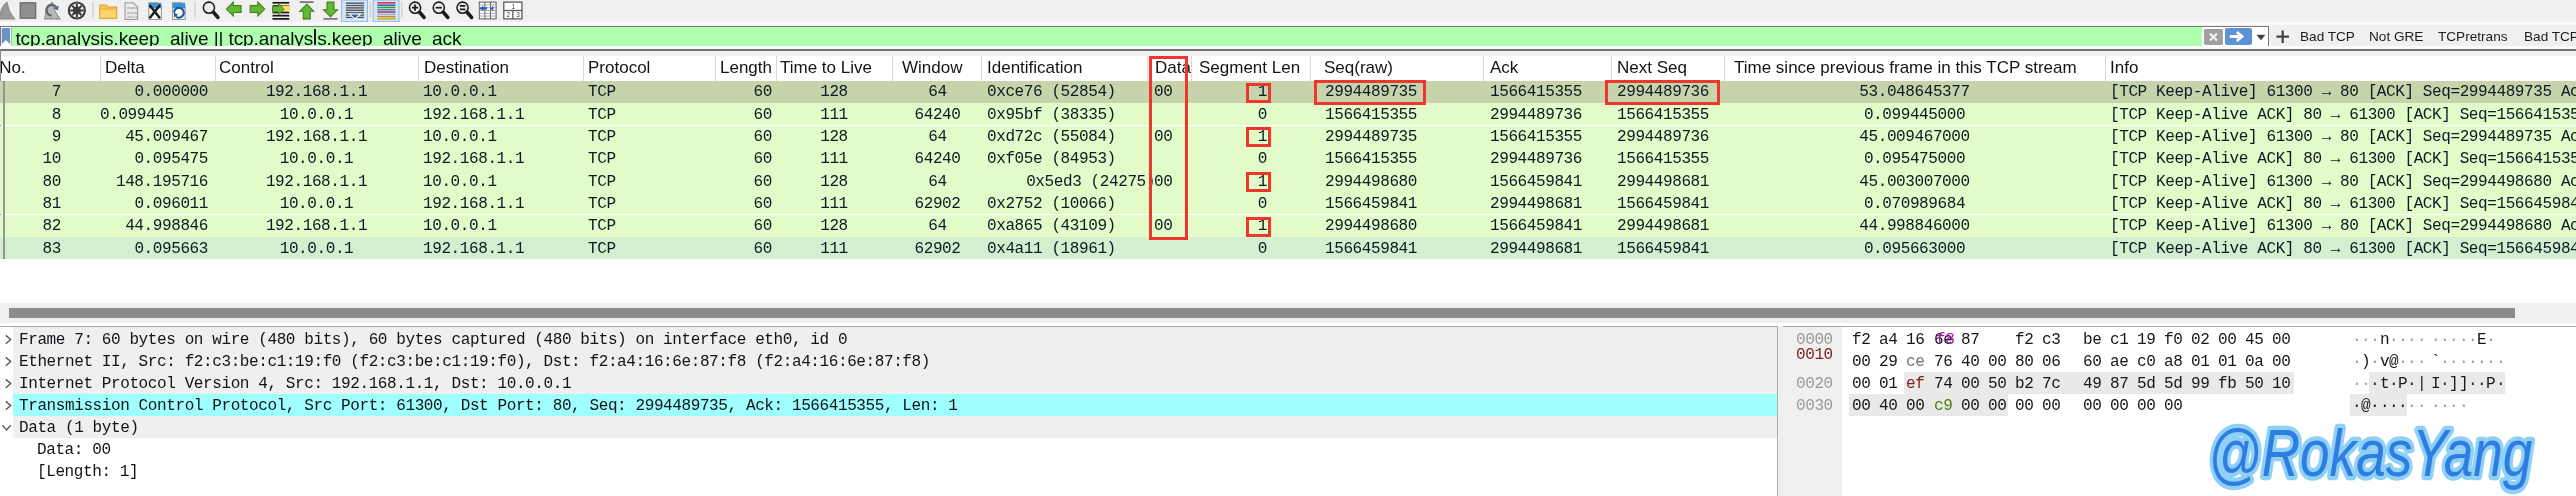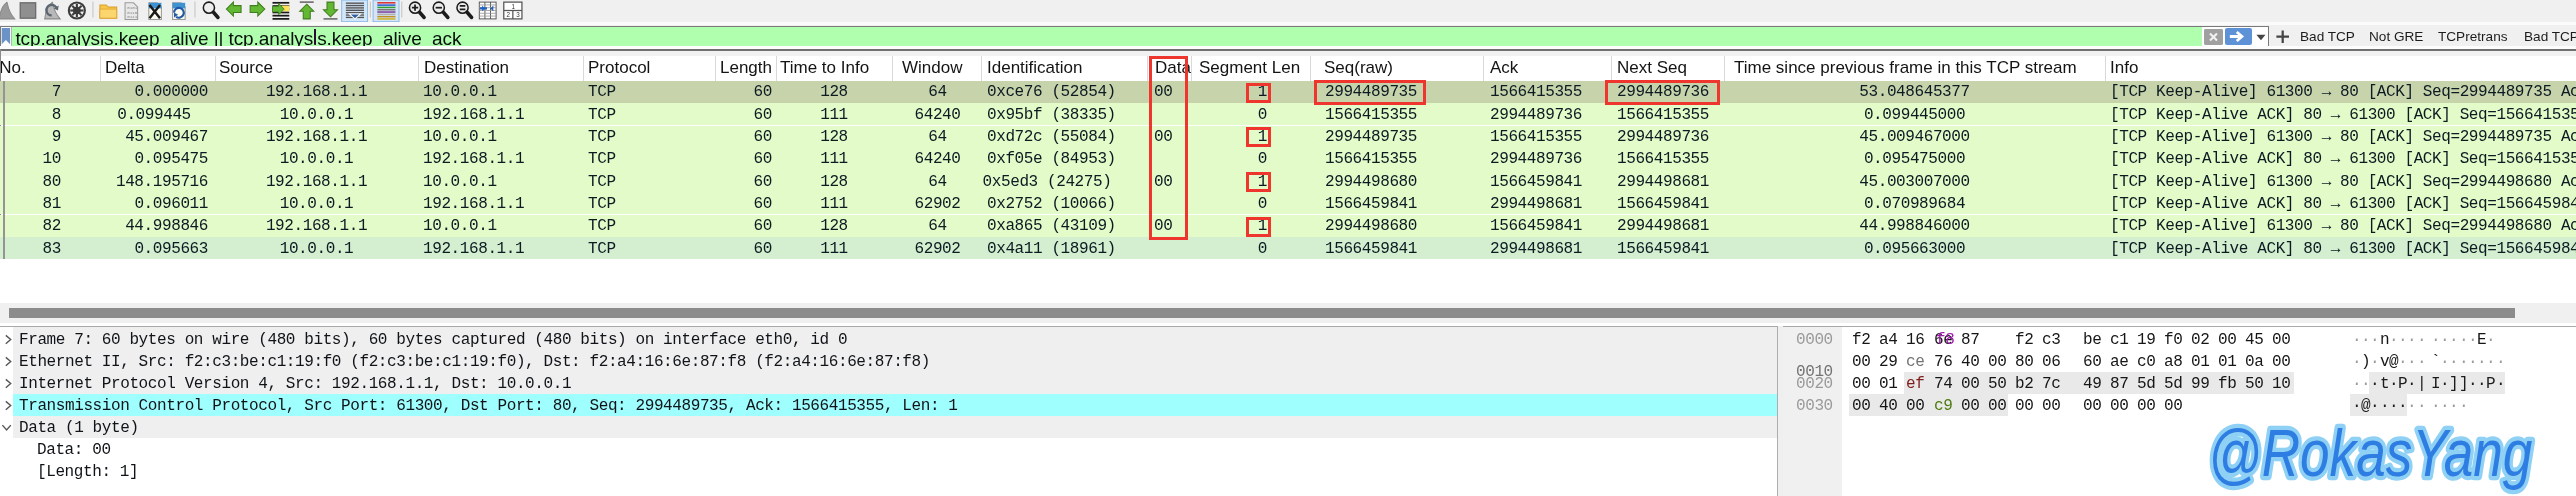--- a/index.html
+++ b/index.html
@@ -155,25 +155,25 @@
 <div class="a" style="left:981px;top:56px;width:1px;height:25px;background:#d9d9d9"></div>
 <div class="a" style="left:1147px;top:56px;width:1px;height:25px;background:#d9d9d9"></div>
 <div class="a" style="left:1191px;top:56px;width:1px;height:25px;background:#d9d9d9"></div>
 <div class="a" style="left:1310px;top:56px;width:1px;height:25px;background:#d9d9d9"></div>
 <div class="a" style="left:1483px;top:56px;width:1px;height:25px;background:#d9d9d9"></div>
 <div class="a" style="left:1611px;top:56px;width:1px;height:25px;background:#d9d9d9"></div>
 <div class="a" style="left:1724px;top:56px;width:1px;height:25px;background:#d9d9d9"></div>
 <div class="a" style="left:2105px;top:56px;width:1px;height:25px;background:#d9d9d9"></div>
 <div class="a sans" style="left:-0.7px;top:58px">No.</div>
 <div class="a sans" style="left:105px;top:58px">Delta</div>
-<div class="a sans" style="left:219px;top:58px">Source</div>
+<div class="a sans" style="left:219px;top:58px">Control</div>
 <div class="a sans" style="left:424px;top:58px">Destination</div>
 <div class="a sans" style="left:588px;top:58px">Protocol</div>
 <div class="a sans" style="left:720px;top:58px">Length</div>
-<div class="a sans" style="left:780px;top:58px">Time to Info</div>
+<div class="a sans" style="left:780px;top:58px">Time to Live</div>
 <div class="a sans" style="left:902px;top:58px">Window</div>
 <div class="a sans" style="left:987px;top:58px">Identification</div>
 <div class="a sans" style="left:1155px;top:58px">Data</div>
 <div class="a sans" style="left:1199px;top:58px">Segment Len</div>
 <div class="a sans" style="left:1324px;top:58px">Seq(raw)</div>
 <div class="a sans" style="left:1490px;top:58px">Ack</div>
 <div class="a sans" style="left:1617px;top:58px">Next Seq</div>
 <div class="a sans" style="left:1734px;top:58px">Time since previous frame in this TCP stream</div>
 <div class="a sans" style="left:2110px;top:58px">Info</div>
 <div class="a" style="left:0;top:49px;width:1px;height:210px;background:#8a8a8a"></div>
@@ -189,21 +189,21 @@
 <div class="a mono" style="left:987px;top:83px;width:168px;text-align:left">0xce76 (52854)</div>
 <div class="a mono" style="left:1154px;top:83px;width:42px;text-align:left">00</div>
 <div class="a mono" style="left:1188px;top:83px;width:79px;text-align:right">1</div>
 <div class="a mono" style="left:1325px;top:83px;width:154px;text-align:left">2994489735</div>
 <div class="a mono" style="left:1490px;top:83px;width:154px;text-align:left">1566415355</div>
 <div class="a mono" style="left:1617px;top:83px;width:154px;text-align:left">2994489736</div>
 <div class="a mono" style="left:1724px;top:83px;width:381px;text-align:center">53.048645377</div>
 <div class="a mono" style="left:2110px;top:83px;width:466px;text-align:left">[TCP Keep-Alive] 61300 → 80 [ACK] Seq=2994489735 Ack=1566415355 Win=64 Len=1</div>
 <div class="a" style="left:0;top:103px;width:2576px;height:22px;background:#e3fbc9"></div>
 <div class="a mono" style="left:0px;top:106px;width:61px;text-align:right">8</div>
-<div class="a mono" style="left:100px;top:106px;width:108px;text-align:center">0.099445</div>
+<div class="a mono" style="left:100px;top:106px;width:108px;text-align:left">0.099445</div>
 <div class="a mono" style="left:215px;top:106px;width:203px;text-align:center">10.0.0.1</div>
 <div class="a mono" style="left:423px;top:106px;width:154px;text-align:left">192.168.1.1</div>
 <div class="a mono" style="left:588px;top:106px;width:70px;text-align:left">TCP</div>
 <div class="a mono" style="left:699px;top:106px;width:73px;text-align:right">60</div>
 <div class="a mono" style="left:776px;top:106px;width:116px;text-align:center">111</div>
 <div class="a mono" style="left:892px;top:106px;width:91px;text-align:center">64240</div>
 <div class="a mono" style="left:987px;top:106px;width:168px;text-align:left">0x95bf (38335)</div>
 <div class="a mono" style="left:1188px;top:106px;width:79px;text-align:right">0</div>
 <div class="a mono" style="left:1325px;top:106px;width:154px;text-align:left">1566415355</div>
 <div class="a mono" style="left:1490px;top:106px;width:154px;text-align:left">2994489736</div>
@@ -245,21 +245,21 @@
 <div class="a mono" style="left:2110px;top:150px;width:466px;text-align:left">[TCP Keep-Alive ACK] 80 → 61300 [ACK] Seq=1566415355 Ack=2994489736 Win=64240 Len=0</div>
 <div class="a" style="left:0;top:170px;width:2576px;height:22px;background:#e3fbc9"></div>
 <div class="a mono" style="left:0px;top:173px;width:61px;text-align:right">80</div>
 <div class="a mono" style="left:100px;top:173px;width:108px;text-align:right">148.195716</div>
 <div class="a mono" style="left:215px;top:173px;width:203px;text-align:center">192.168.1.1</div>
 <div class="a mono" style="left:423px;top:173px;width:154px;text-align:left">10.0.0.1</div>
 <div class="a mono" style="left:588px;top:173px;width:70px;text-align:left">TCP</div>
 <div class="a mono" style="left:699px;top:173px;width:73px;text-align:right">60</div>
 <div class="a mono" style="left:776px;top:173px;width:116px;text-align:center">128</div>
 <div class="a mono" style="left:892px;top:173px;width:91px;text-align:center">64</div>
-<div class="a mono" style="left:963px;top:173px;width:168px;text-align:center">0x5ed3 (24275)</div>
+<div class="a mono" style="left:987px;top:173px;width:168px;text-align:right">0x5ed3 (24275)</div>
 <div class="a mono" style="left:1154px;top:173px;width:42px;text-align:left">00</div>
 <div class="a mono" style="left:1188px;top:173px;width:79px;text-align:right">1</div>
 <div class="a mono" style="left:1325px;top:173px;width:154px;text-align:left">2994498680</div>
 <div class="a mono" style="left:1490px;top:173px;width:154px;text-align:left">1566459841</div>
 <div class="a mono" style="left:1617px;top:173px;width:154px;text-align:left">2994498681</div>
 <div class="a mono" style="left:1724px;top:173px;width:381px;text-align:center">45.003007000</div>
 <div class="a mono" style="left:2110px;top:173px;width:466px;text-align:left">[TCP Keep-Alive] 61300 → 80 [ACK] Seq=2994498680 Ack=1566459841 Win=64 Len=1</div>
 <div class="a" style="left:0;top:192px;width:2576px;height:22px;background:#e3fbc9"></div>
 <div class="a mono" style="left:0px;top:195px;width:61px;text-align:right">81</div>
 <div class="a mono" style="left:100px;top:195px;width:108px;text-align:right">0.096011</div>
@@ -379,21 +379,21 @@
     <span style="position:absolute;left:2407px;top:331px;color:#9b9b9b">·</span>
     <span style="position:absolute;left:2417px;top:331px;color:#9b9b9b">·</span>
     <span style="position:absolute;left:2431px;top:331px;color:#9b9b9b">·</span>
     <span style="position:absolute;left:2440px;top:331px;color:#9b9b9b">·</span>
     <span style="position:absolute;left:2449px;top:331px;color:#9b9b9b">·</span>
     <span style="position:absolute;left:2459px;top:331px;color:#9b9b9b">·</span>
     <span style="position:absolute;left:2468px;top:331px;color:#9b9b9b">·</span>
     <span style="position:absolute;left:2477px;top:331px;color:#161616">E</span>
     <span style="position:absolute;left:2486px;top:331px;color:#9b9b9b">·</span>
   </div>
-<div class="a mono" style="left:1796px;top:363px;color:#737373">0010</div>
+<div class="a mono" style="left:1796px;top:346px;color:#7f1d1d">0010</div>
 <div class="a mono" style="left:1852px;top:353px;color:#161616">00</div>
 <div class="a mono" style="left:1879px;top:353px;color:#161616">29</div>
 <div class="a mono" style="left:1906px;top:353px;color:#737373">ce</div>
 <div class="a mono" style="left:1934px;top:353px;color:#161616">76</div>
 <div class="a mono" style="left:1961px;top:353px;color:#161616">40</div>
 <div class="a mono" style="left:1988px;top:353px;color:#161616">00</div>
 <div class="a mono" style="left:2015px;top:353px;color:#161616">80</div>
 <div class="a mono" style="left:2042px;top:353px;color:#161616">06</div>
 <div class="a mono" style="left:2083px;top:353px;color:#161616">60</div>
 <div class="a mono" style="left:2110px;top:353px;color:#161616">ae</div>

